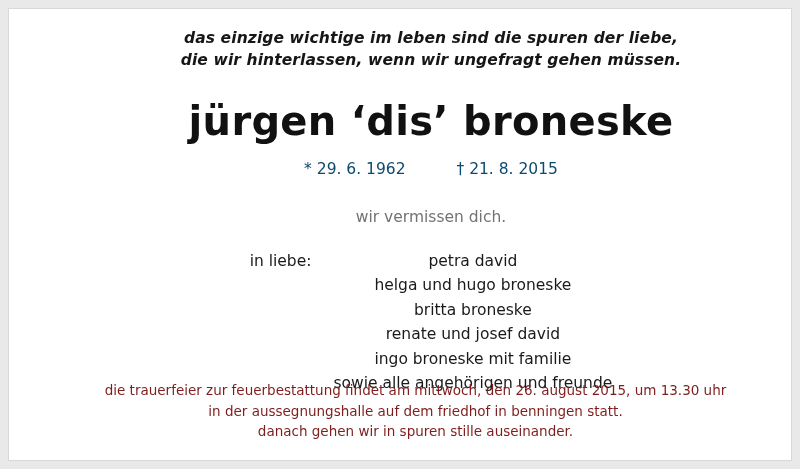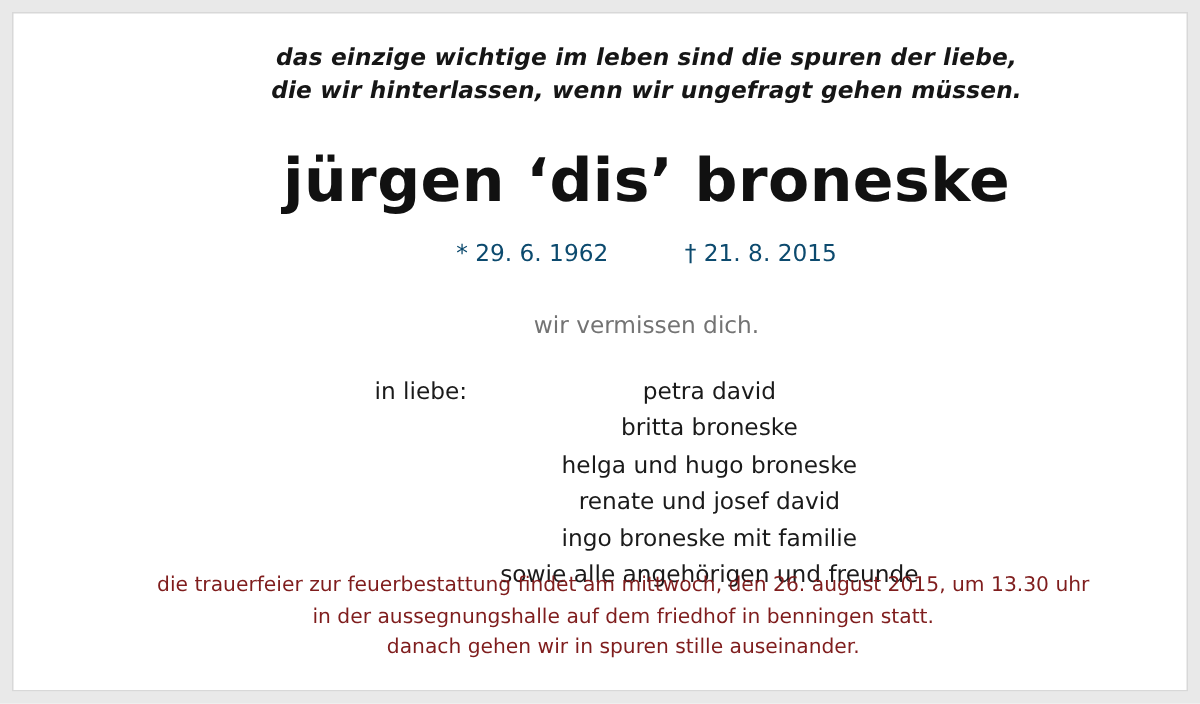--- a/index.html
+++ b/index.html
@@ -120,22 +120,22 @@
       <span class="death">† 21. 8. 2015</span>
     </div>
 
     <div class="missing">wir vermissen dich.</div>
 
     <div class="love-block">
       <div class="love-inner">
         <div class="love-label">in liebe:</div>
         <div class="mourners">
           <div>petra david</div>
+          <div>helga und hugo broneske</div>
           <div>britta broneske</div>
-          <div>helga und hugo broneske</div>
           <div>renate und josef david</div>
           <div>ingo broneske mit familie</div>
           <div>sowie alle angehörigen und freunde</div>
         </div>
       </div>
     </div>
 
     <div class="footer">
       <div>die trauerfeier zur feuerbestattung findet am mittwoch, den 26. august 2015, um 13.30 uhr</div>
       <div>in der aussegnungshalle auf dem friedhof in benningen statt.</div>

